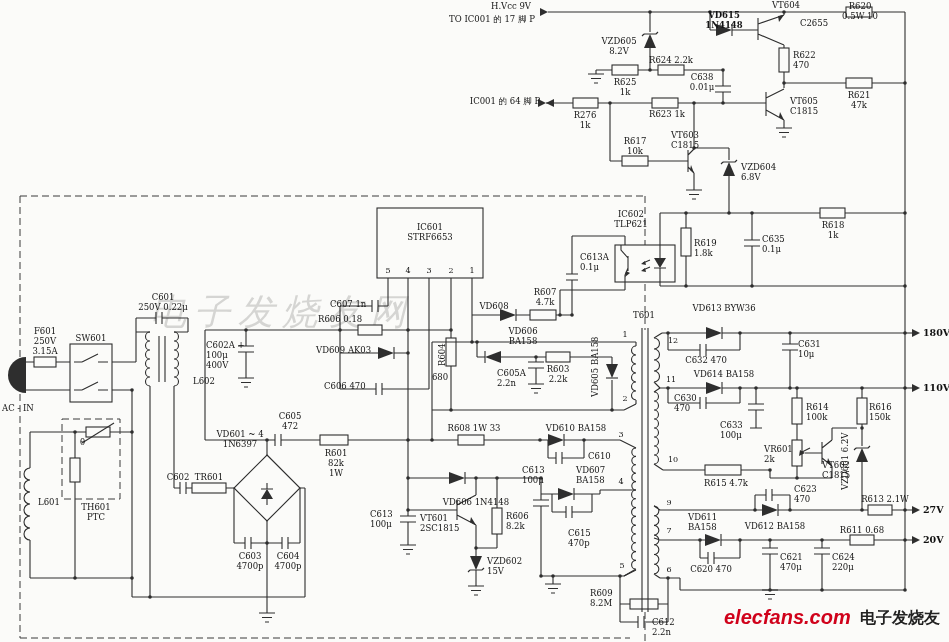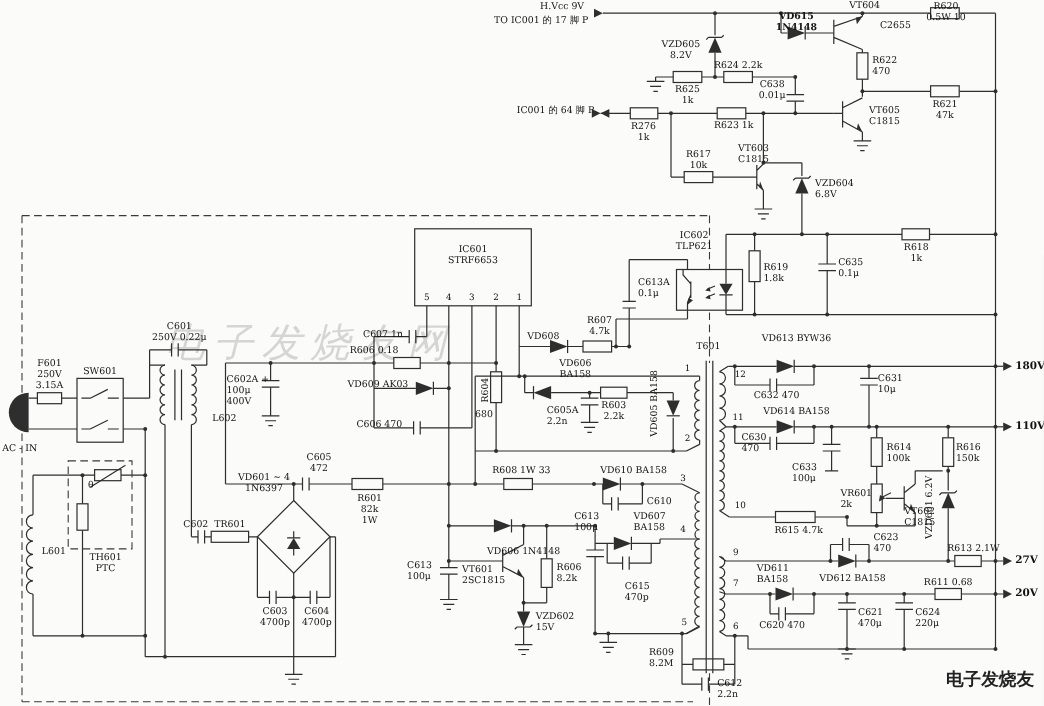--- a/index.html
+++ b/index.html
@@ -488,14 +488,15 @@
   <div class="pin" style="left:621px;top:430px;">3</div>
   <div class="pin" style="left:621px;top:477px;">4</div>
   <div class="pin" style="left:622px;top:561px;">5</div>
   <div class="pin" style="left:673px;top:336px;">12</div>
   <div class="pin" style="left:671px;top:375px;">11</div>
   <div class="pin" style="left:673px;top:455px;">10</div>
   <div class="pin" style="left:669px;top:498px;">9</div>
   <div class="pin" style="left:669px;top:526px;">7</div>
   <div class="pin" style="left:669px;top:565px;">6</div>
 
+  <div class="logo-red" style="color: rgb(208, 2, 27);">elecfans.com</div>
   <div class="logo-cn">电子发烧友</div>
 </div>
 
 </body></html>

